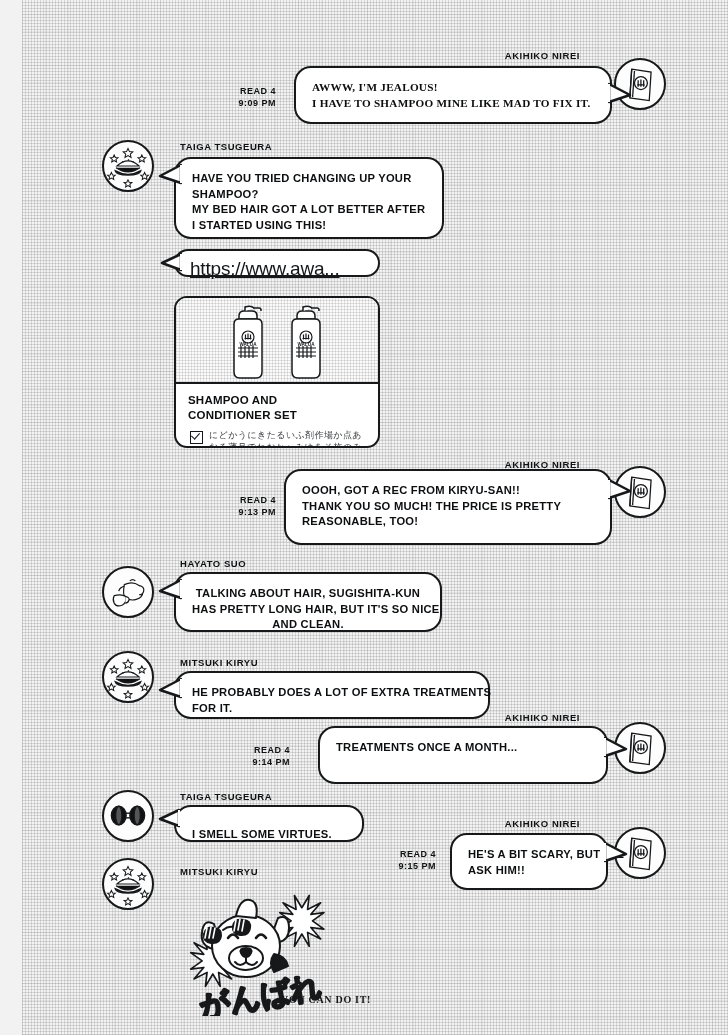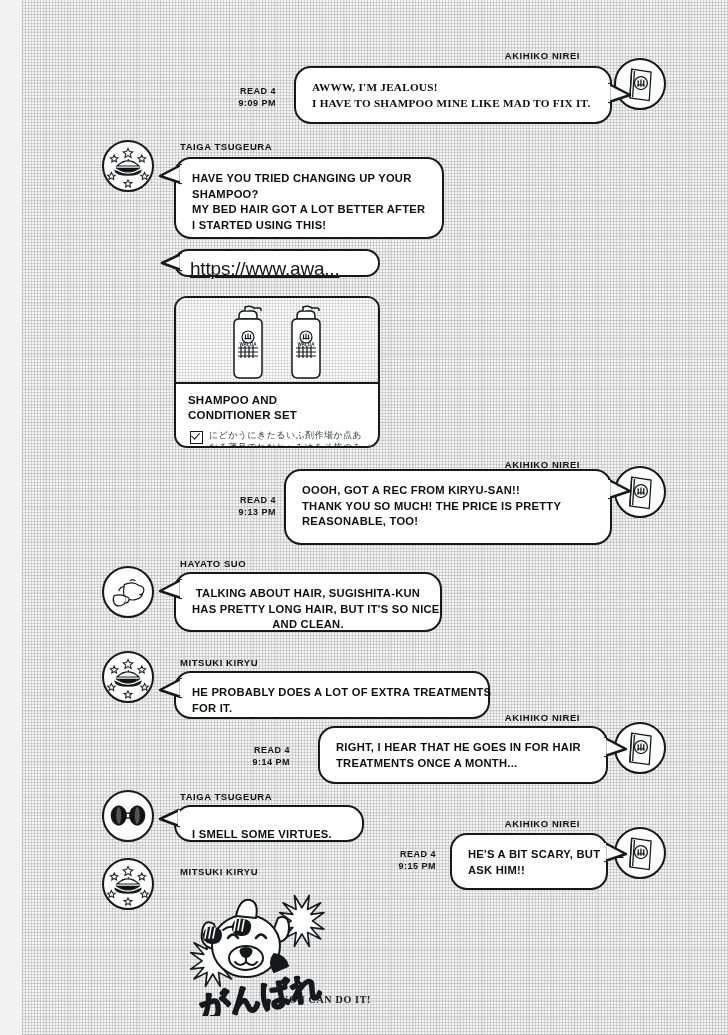--- a/index.html
+++ b/index.html
@@ -429,21 +429,20 @@
         </g>
       </svg>
     </div>
 
     <div class="receipt" style="right:438px; top:744px;">
         <div>READ 4</div>
         <div>9:14 PM</div>
     </div>
 
     <div class="bubble" style="left:296px; top:726px; width:290px; height:58px;">
-      <p>RIGHT, I HEAR THAT HE GOES IN FOR HAIR</p>
       <p>TREATMENTS ONCE A MONTH...</p>
     </div>
     <div class="tail-r" style="left:582px; top:736px;">
       <svg width="26" height="26" viewBox="0 0 26 26">
           <path d="M1 2 L22 13 L1 20 Z" fill="#fff" stroke="#16181a" stroke-width="2.5" stroke-linejoin="round"></path>
           <path d="M0 2 L0 20" stroke="#fff" stroke-width="4"></path>
         </svg>
     </div>
   </div>
 

